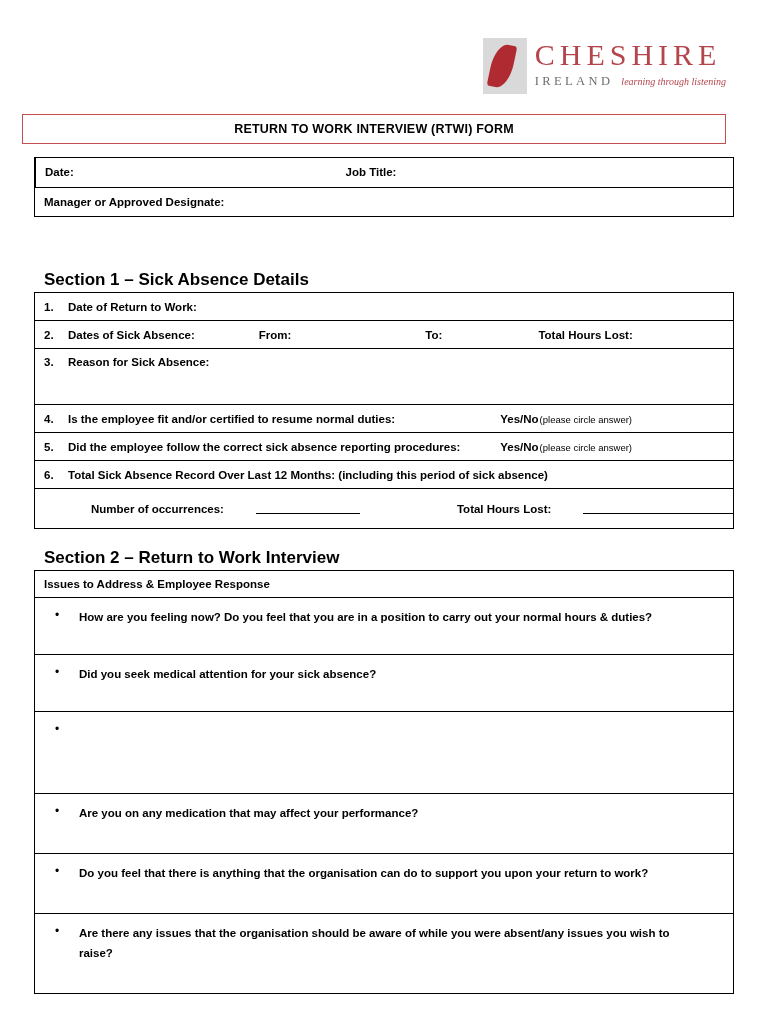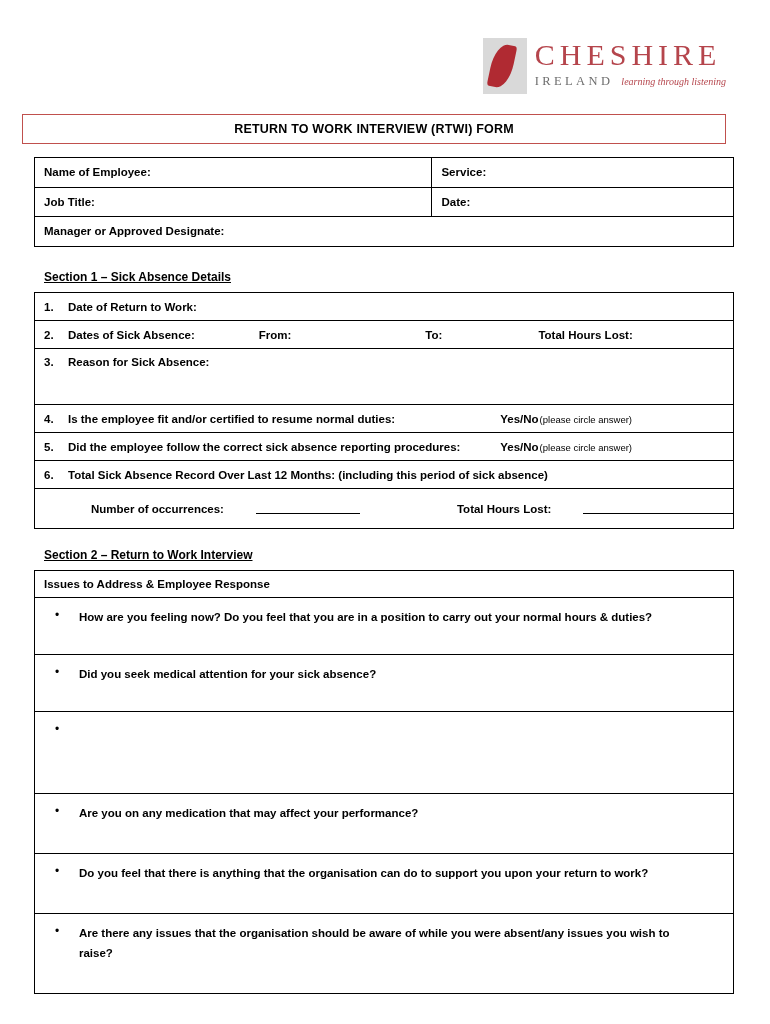--- a/index.html
+++ b/index.html
@@ -124,23 +124,22 @@
   #info-table { top: 157px; }
   #info-table .c-left  { width: 56.8%; }
   #info-table .c-right { width: 43.2%; }
   #info-table .full { width: 100%; }
   #info-table .row { height: 29.5px; }
 
   
   .section-heading {
     position: absolute;
     left: 44px;
-    font-size: 12px;
+    font-size: 17px;
     font-weight: bold;
-    text-decoration: underline;
   }
   #sec1-heading { top: 270px; }
   #sec2-heading { top: 548px; }
 
   
   #sec1-table { top: 292px; }
   #sec1-table .row { min-height: 28px; }
   #sec1-table .num { width: 24px; flex: none; }
   .q-line { display: flex; align-items: center; width: 100%; }
   .lbl-from { margin-left: 64px; }
@@ -209,26 +208,22 @@
       </div>
     </div>
   </div>
 
   <div class="title-bar">
     <span class="t">RETURN TO WORK INTERVIEW (RTWI) FORM</span>
   </div>
 
   <div class="tbl" id="info-table">
     <div class="row">
-      <div class="cell c-left">Name of Employee:</div>
-      <div class="cell c-right divider">Service:</div>
-    </div>
-    <div class="row">
+      <div class="cell c-right divider">Date:</div>
       <div class="cell c-left">Job Title:</div>
-      <div class="cell c-right divider">Date:</div>
     </div>
     <div class="row">
       <div class="cell full">Manager or Approved Designate:</div>
     </div>
   </div>
 
   <div class="section-heading" id="sec1-heading">Section 1 – Sick Absence Details</div>
 
   <div class="tbl" id="sec1-table">
 

